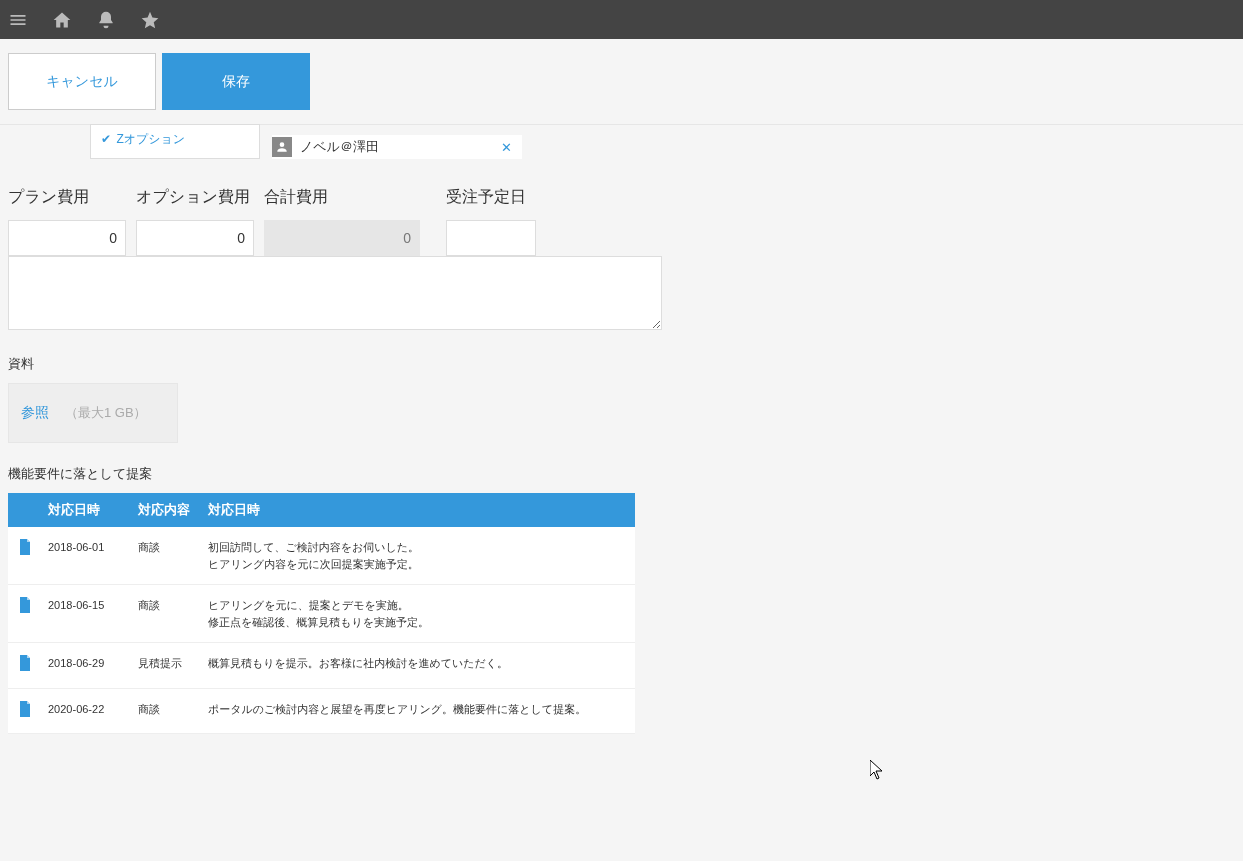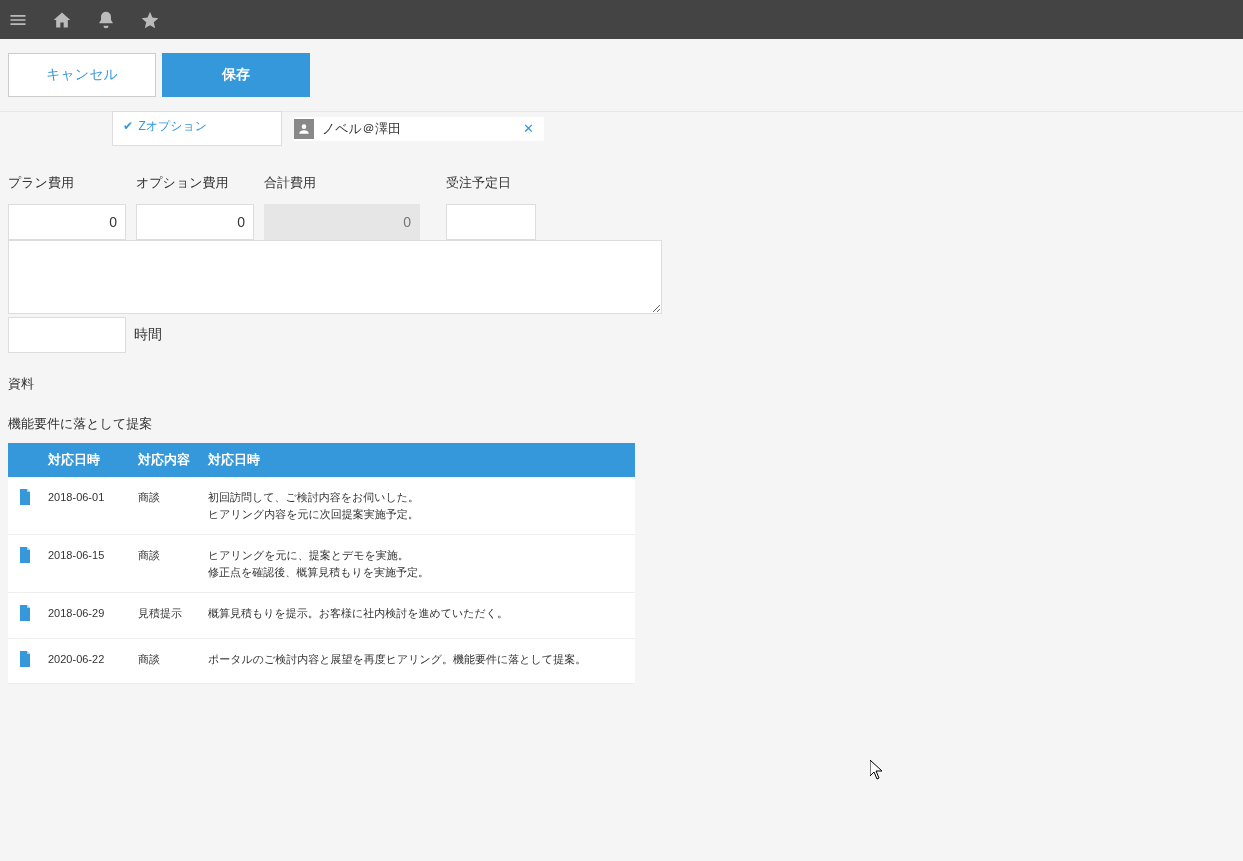--- a/index.html
+++ b/index.html
@@ -31,41 +31,40 @@
     padding: 14px 8px;
     display: flex;
     gap: 6px;
     border-bottom: 1px solid #e6e6e6;
   }
   .btn {
     border: 1px solid #ccc;
     background: #fff;
     color: #3498db;
     padding: 0 10px;
-    height: 44px;
+    height: 57px;
     cursor: pointer;
     font-size: 14px;
     min-width: 148px;
   }
   .btn-primary {
     background: #3498db;
     color: #fff;
     border-color: #3498db;
     min-width: 148px;
-    font-weight: bold;
   }
   .content {
     padding: 0 8px 20px 8px;
     max-width: 680px;
   }
   .top-row {
     display: flex;
     gap: 12px;
-    align-items: center;
-    margin-left: 104px;
+    align-items: flex-end;
+    margin-left: 82px;
     margin-top: -1px;
   }
   .option-box {
     border: 1px solid #ddd;
     background: #fff;
     padding: 6px 10px 10px 10px;
     width: 170px;
     font-size: 13px;
   }
   .option-box .z-option {
@@ -105,21 +104,21 @@
   .fields-row {
     display: flex;
     gap: 10px;
     margin-top: 28px;
   }
   .field {
     display: flex;
     flex-direction: column;
   }
   .field label {
-    font-size: 13px;
+    font-size: 16px;
     color: #333;
     margin-bottom: 12px;
   }
   .num-input, .text-input, .date-input {
     border: 1px solid #ddd;
     background: #fff;
     height: 36px;
     padding: 0 8px;
     font-size: 14px;
     color: #333;
@@ -269,26 +268,26 @@
       <div class="num-input readonly" style="display:flex;align-items:center;justify-content:flex-end;">0</div>
     </div>
     <div class="field" style="margin-left:16px;">
       <label>受注予定日</label>
       <input class="date-input" value="" style="">
     </div>
   </div>
 
   <textarea class="detail-textarea" style=""></textarea>
 
-  <div class="hours-row">
-    <input class="num-input" style="width: 118px; text-align: left;" value="">
-    <span class="unit">時間</span>
+
+  <div class="section-label">資料</div>
+  <div class="file-box">
+    <span class="browse">参照</span>
+    <span class="hint">（最大1 GB）</span>
   </div>
-
-  <div class="section-label">資料</div>
 
   <div class="section-label">機能要件に落として提案</div>
   <table class="activity">
     <thead>
       <tr>
         <th style="width:34px;"></th>
         <th style="width:90px;">対応日時</th>
         <th style="width:70px;">対応内容</th>
         <th>対応日時</th>
       </tr>

